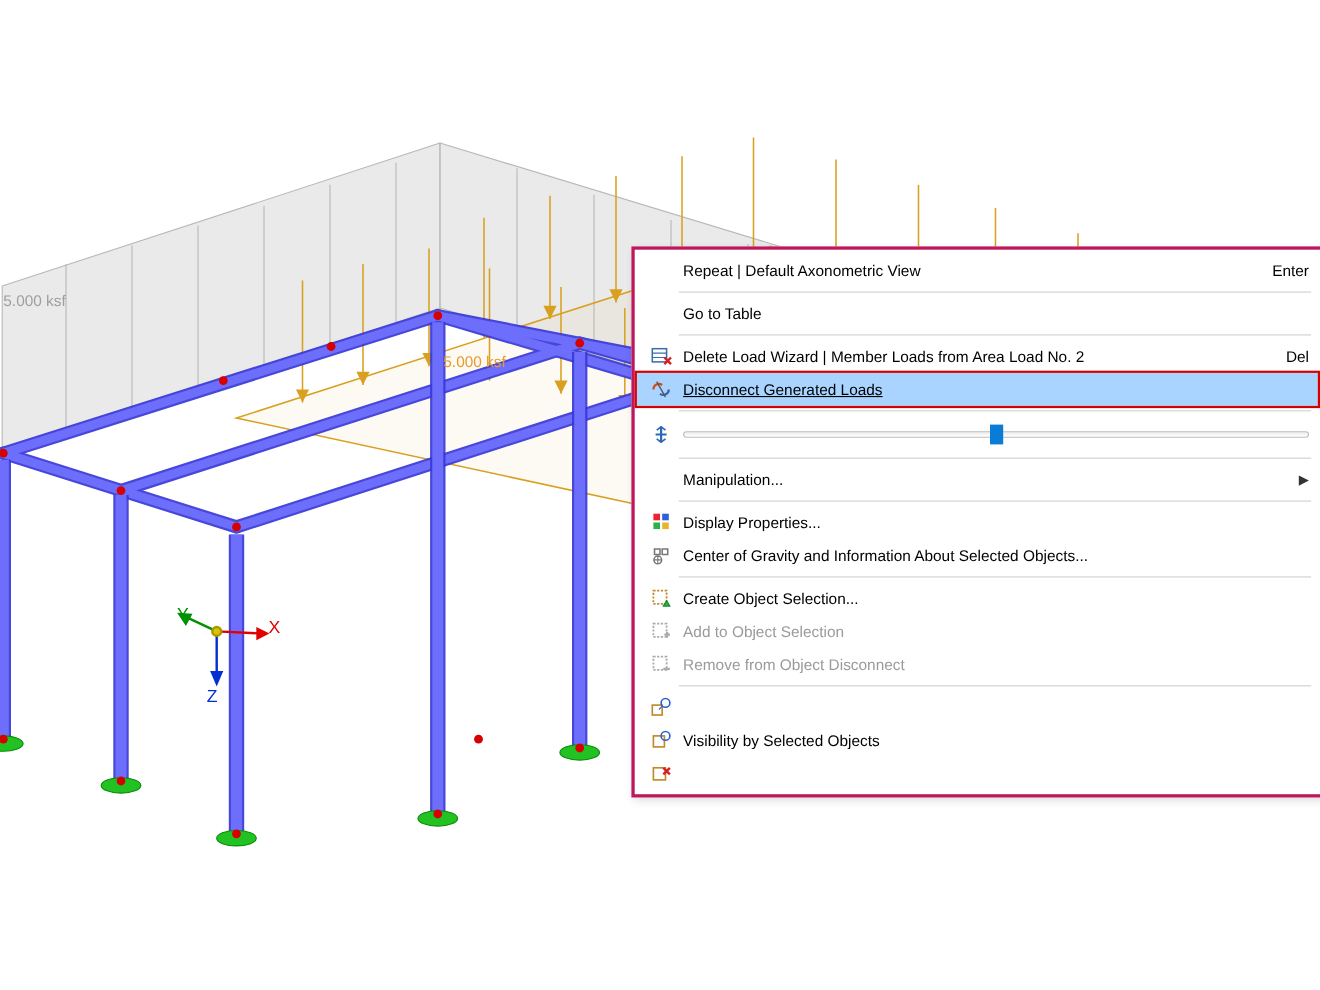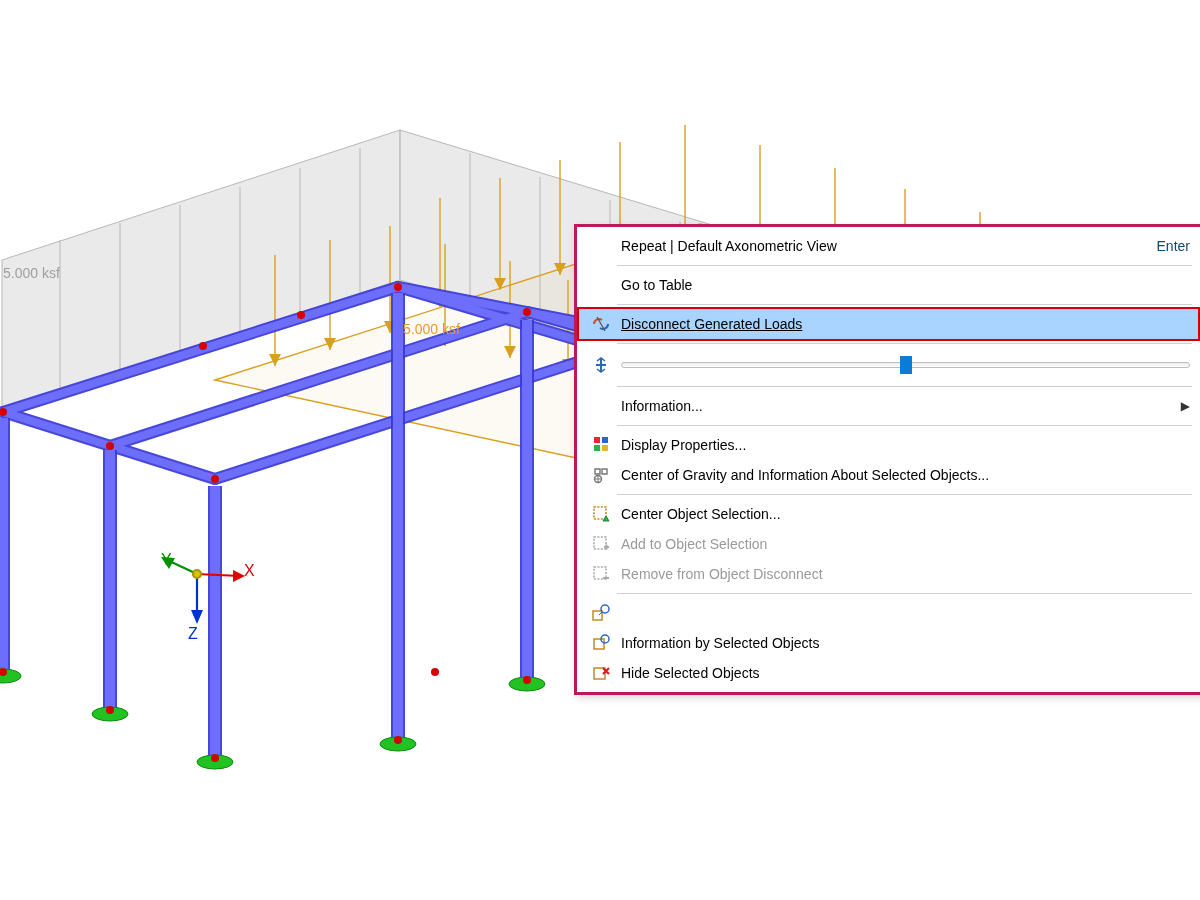--- a/index.html
+++ b/index.html
@@ -65,21 +65,21 @@
   .menu-label {
     flex: 1 1 auto;
     padding-left: 6px;
     white-space: nowrap;
     overflow: hidden;
     text-overflow: ellipsis;
   }
   .menu-shortcut {
     flex: 0 0 auto;
     padding-left: 20px;
-    color: #0c4a6e;
+    color: #000000;
   }
   .menu-arrow {
     flex: 0 0 auto;
     padding-left: 20px;
     font-size: 12px;
     color: #333;
   }
   .menu-row.disabled .menu-label,
   .menu-row.disabled .menu-shortcut {
     color: #9a9a9a;
@@ -301,20 +301,32 @@
   <div class="menu-sep"></div>
 
 
   <div class="menu-row">
     <span class="menu-icon-col"></span>
     <span class="menu-label">Go to Table</span>
   </div>
 
   <div class="menu-sep"></div>
 
+  <div class="menu-row">
+    <span class="menu-icon-col">
+      <svg class="icon-svg" viewBox="0 0 20 20">
+          <rect x="2" y="3" width="13" height="12" fill="none" stroke="#3a6fa8" stroke-width="1.4"></rect>
+          <line x1="2" y1="7" x2="15" y2="7" stroke="#3a6fa8"></line>
+          <line x1="2" y1="11" x2="15" y2="11" stroke="#3a6fa8"></line>
+          <path d="M13 11 L19 17 M19 11 L13 17" stroke="#d62020" stroke-width="2.2"></path>
+        </svg>
+    </span>
+    <span class="menu-label">Delete Load Wizard | Member Loads from Area Load No. 2</span>
+    <span class="menu-shortcut">Del</span>
+  </div>
 
 
   <div class="menu-row highlight-row">
     <span class="menu-icon-col">
       <svg class="icon-svg" viewBox="0 0 20 20">
           <path d="M3 10 a5 5 0 0 1 8 -4" fill="none" stroke="#d64a20" stroke-width="2"></path>
           <path d="M17 10 a5 5 0 0 1 -8 4" fill="none" stroke="#3a60a8" stroke-width="2"></path>
           <line x1="6" y1="3" x2="14" y2="17" stroke="#555" stroke-width="1.2"></line>
         </svg>
     </span>
@@ -337,21 +349,21 @@
         <div class="slider-rail"></div>
         <div class="slider-thumb" style="left: 50%;"></div>
       </div>
     </div>
   </div>
 
   <div class="menu-sep"></div>
 
   <div class="menu-row">
     <span class="menu-icon-col"></span>
-    <span class="menu-label">Information...</span>
+    <span class="menu-label">Manipulation...</span>
     <span class="menu-arrow">▶</span>
   </div>
 
   <div class="menu-sep"></div>
 
   <div class="menu-row">
     <span class="menu-icon-col">
       <svg class="icon-svg" viewBox="0 0 20 20">
           <rect x="3" y="2" width="6" height="6" fill="#e23"></rect>
           <rect x="11" y="2" width="6" height="6" fill="#2c62d6"></rect>
@@ -375,21 +387,21 @@
 
   <div class="menu-sep"></div>
 
   <div class="menu-row">
     <span class="menu-icon-col">
       <svg class="icon-svg" viewBox="0 0 20 20">
           <rect x="3" y="3" width="12" height="12" fill="none" stroke="#c08a2a" stroke-width="1.6" stroke-dasharray="2 1.4"></rect>
           <path d="M12 17 l3 -5 l3 5 z" fill="#2bb24a" stroke="#168a2a"></path>
         </svg>
     </span>
-    <span class="menu-label">Center Object Selection...</span>
+    <span class="menu-label">Create Object Selection...</span>
   </div>
 
   <div class="menu-row disabled">
     <span class="menu-icon-col">
       <svg class="icon-svg" viewBox="0 0 20 20">
           <rect x="3" y="3" width="12" height="12" fill="none" stroke="#aaaaaa" stroke-width="1.6" stroke-dasharray="2 1.4"></rect>
           <path d="M13 13 h5 M15.5 10.5 v5" stroke="#aaaaaa" stroke-width="2"></path>
         </svg>
     </span>
     <span class="menu-label">Add to Object Selection</span>
@@ -417,26 +429,25 @@
     </span>
   </div>
 
   <div class="menu-row">
     <span class="menu-icon-col">
       <svg class="icon-svg" viewBox="0 0 20 20">
           <rect x="3" y="6" width="10" height="10" fill="none" stroke="#c08a2a" stroke-width="1.5"></rect>
           <circle cx="14" cy="6" r="4" fill="none" stroke="#2c62d6" stroke-width="1.5"></circle>
         </svg>
     </span>
-    <span class="menu-label">Information by Selected Objects</span>
+    <span class="menu-label">Visibility by Selected Objects</span>
   </div>
 
   <div class="menu-row">
     <span class="menu-icon-col">
       <svg class="icon-svg" viewBox="0 0 20 20">
           <rect x="3" y="5" width="11" height="11" fill="none" stroke="#c08a2a" stroke-width="1.5"></rect>
           <path d="M12 5 L18 11 M18 5 L12 11" stroke="#d62020" stroke-width="2.2"></path>
         </svg>
     </span>
-    <span class="menu-label">Hide Selected Objects</span>
   </div>
 
 </div>
 
 </body></html>

